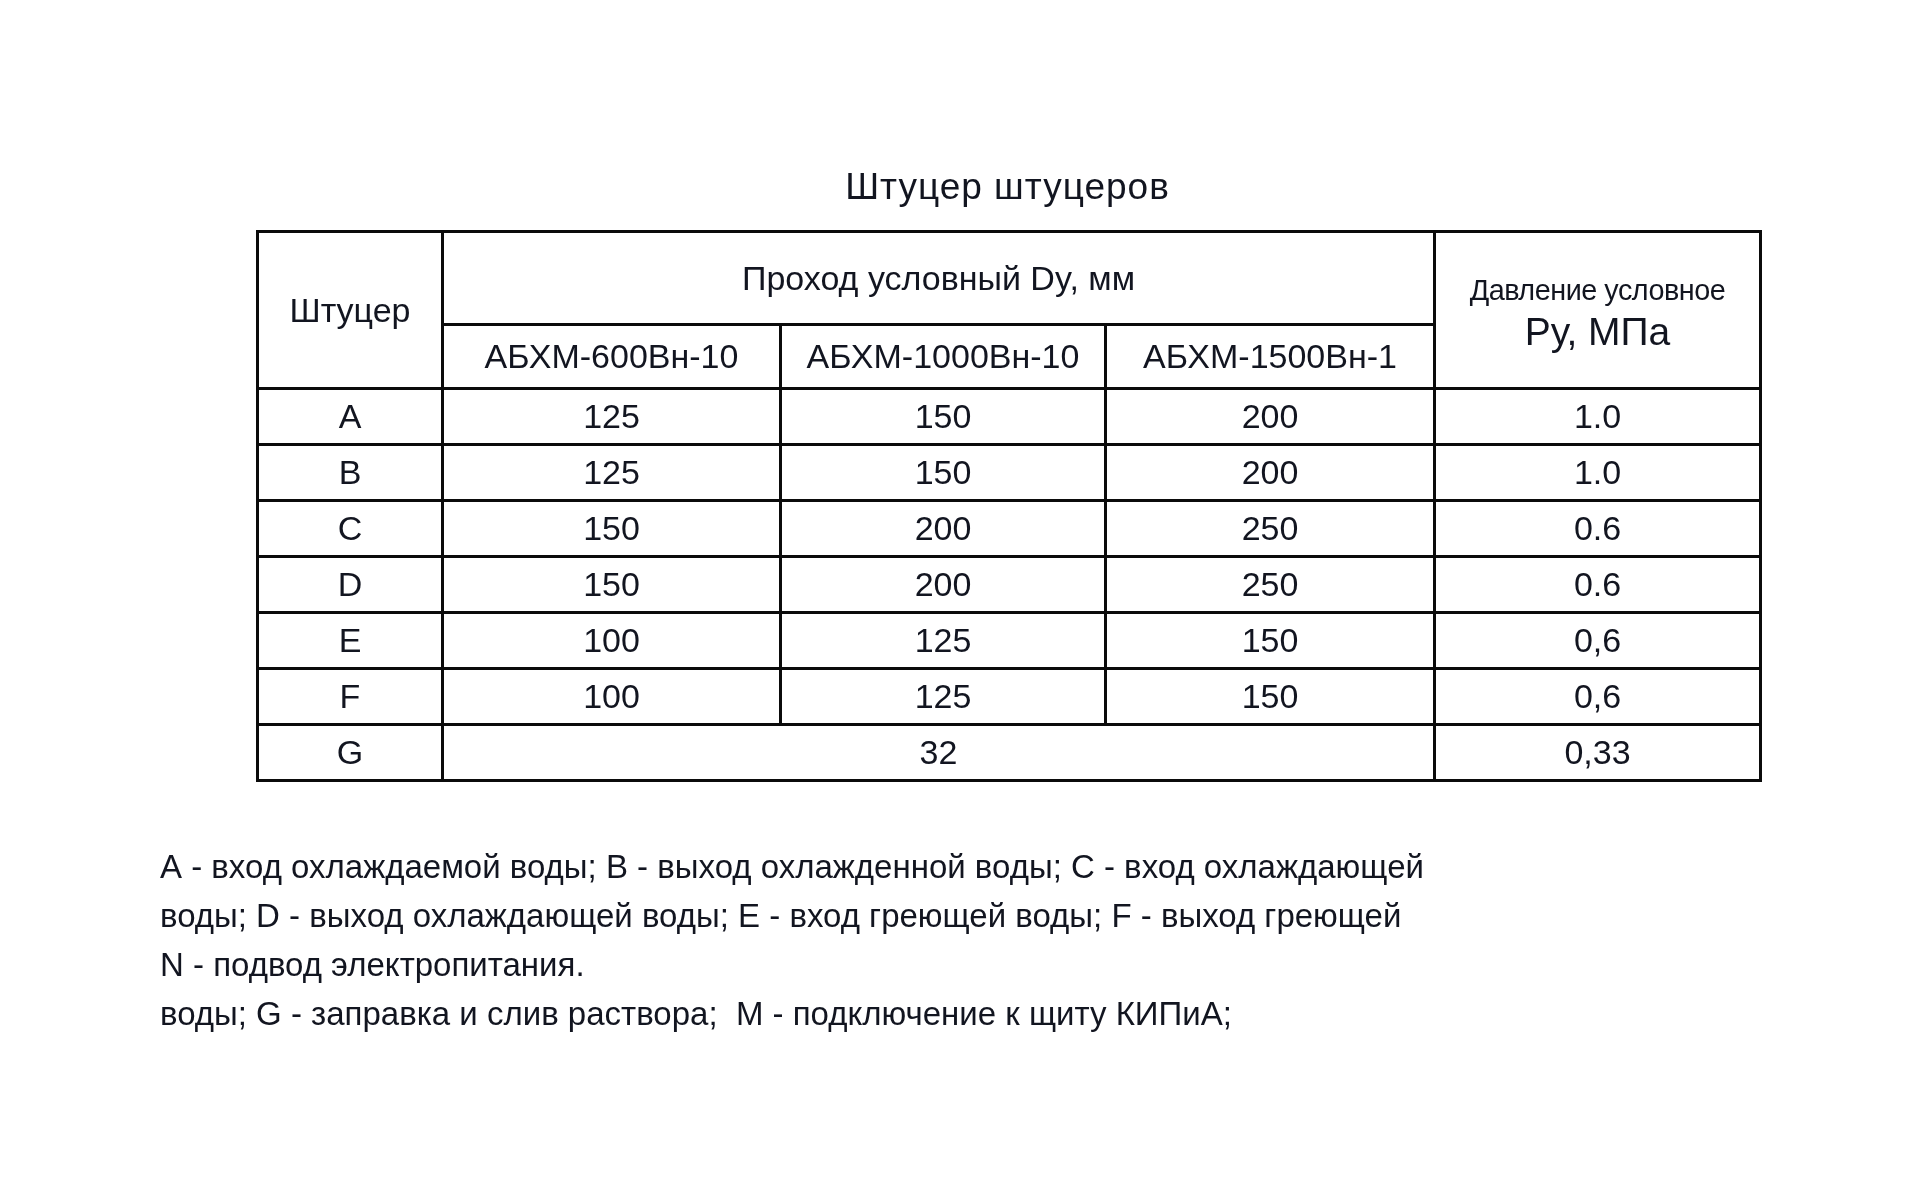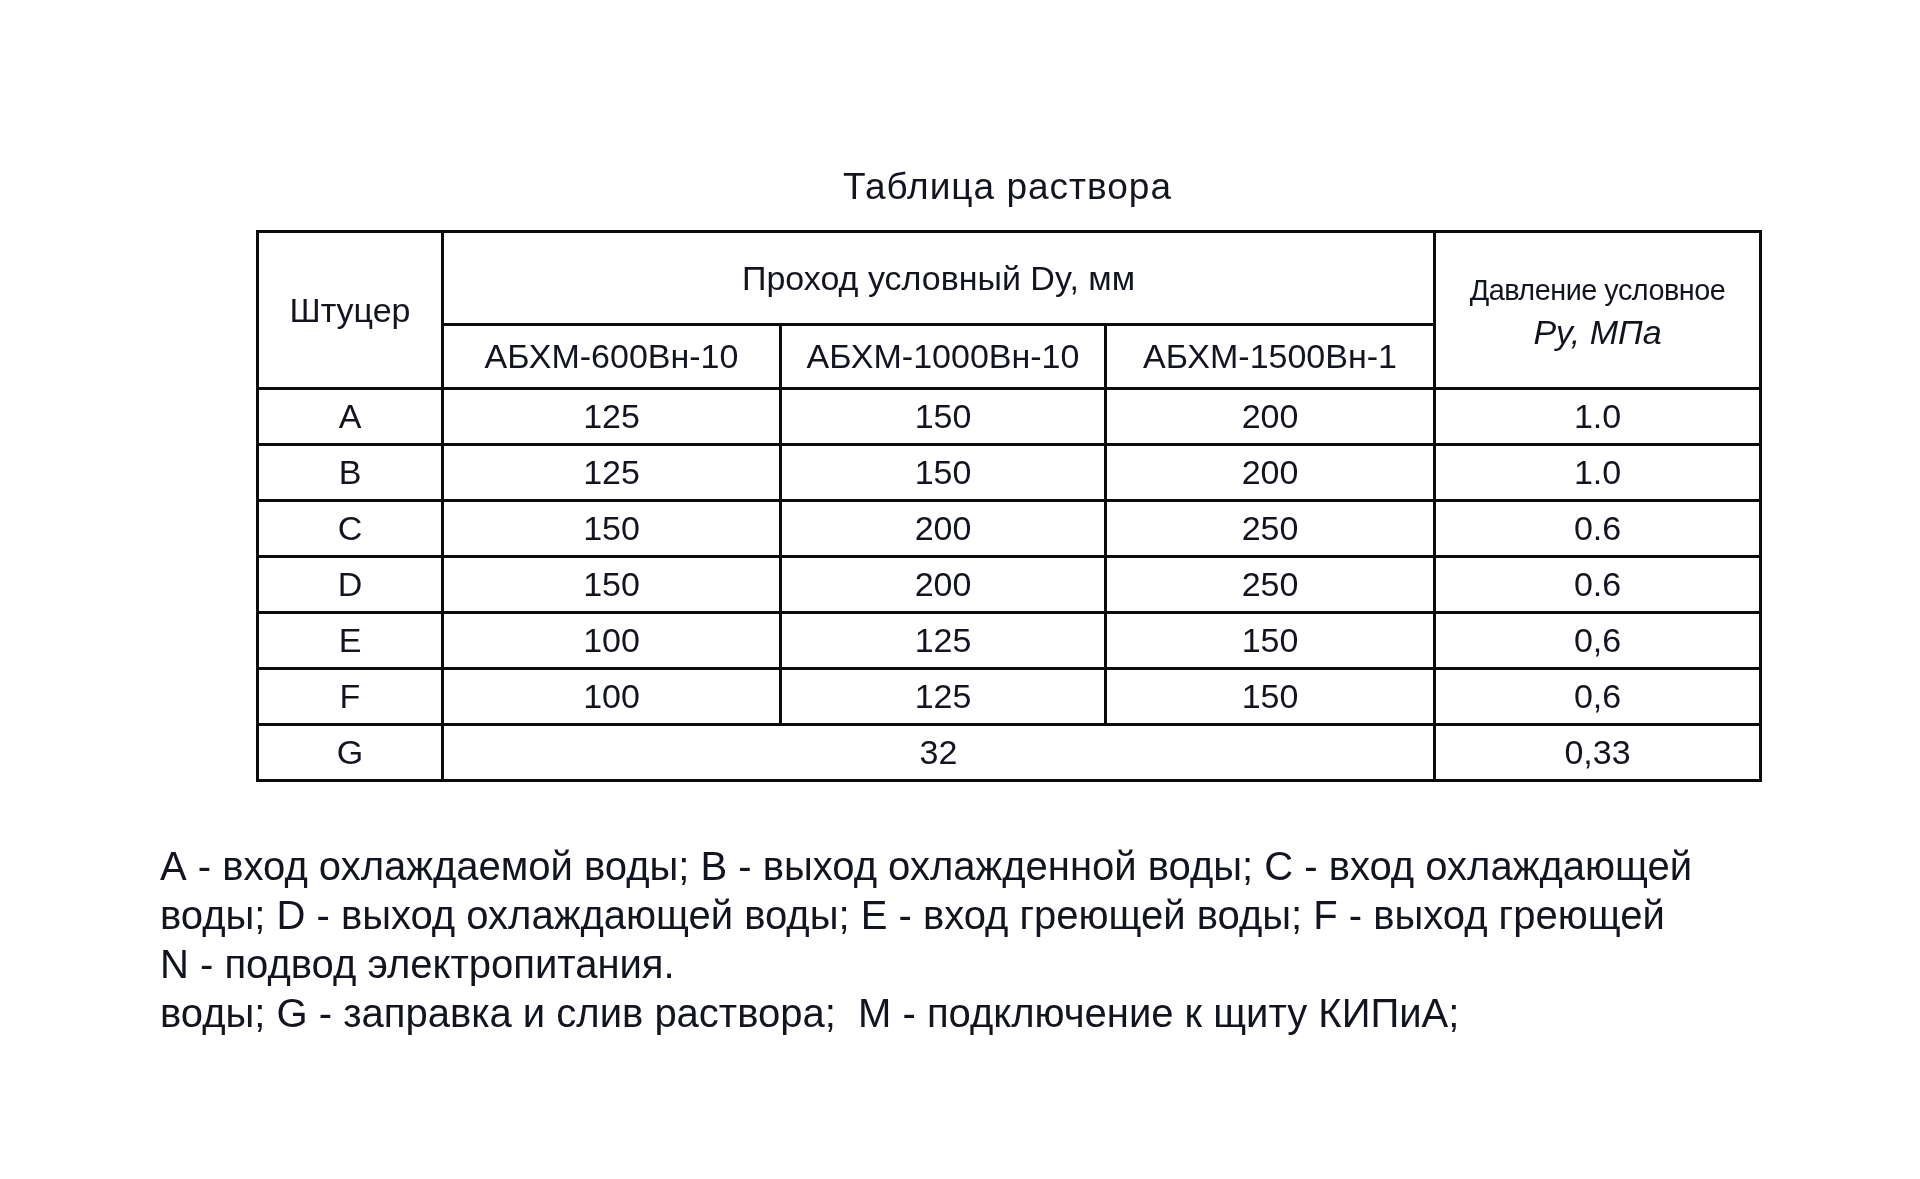--- a/index.html
+++ b/index.html
@@ -46,40 +46,39 @@
   .pressure-hdr-line1 {
     display: block;
     font-size: 30px;
     letter-spacing: -0.5px;
     transform: scaleX(0.96);
     line-height: 40px;
     margin-top: 4px;
   }
   .pressure-hdr-line2 {
     display: block;
-    font-size: 34px;
+    font-size: 39px;
     line-height: 44px;
-    font-style: italic;
   }
 
   .legend {
     position: absolute;
     left: 160px; top: 842px;
-    font-size: 40px;
+    font-size: 33px;
     line-height: 49px;
     color: #121520;
   }
   .legend-line { white-space: pre; }
 </style>
 </head>
 <body>
 
 <div class="page">
 
-  <div class="doc-title">Таблица раствора</div>
+  <div class="doc-title">Штуцер штуцеров</div>
 
   <table class="fittings">
     <colgroup>
       <col style="width:185px">
       <col style="width:338px">
       <col style="width:325px">
       <col style="width:329px">
       <col style="width:326px">
     </colgroup>
     <thead>

